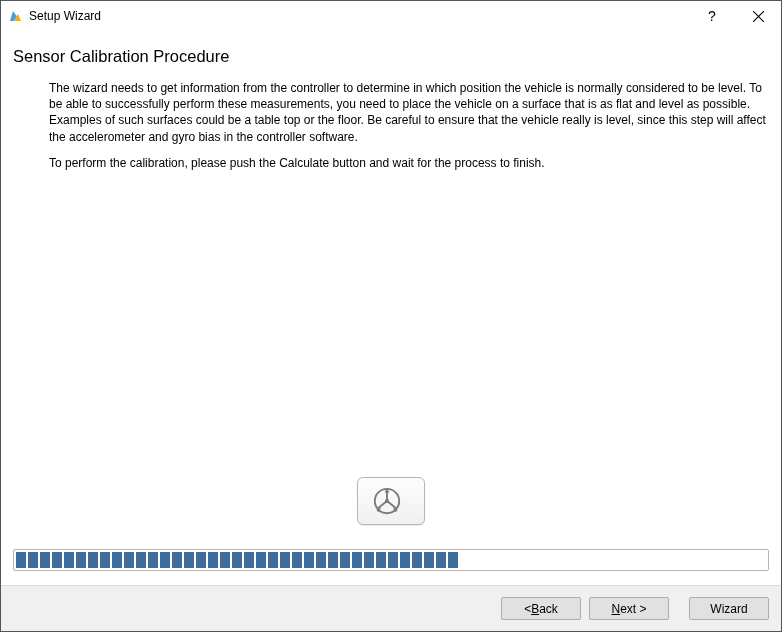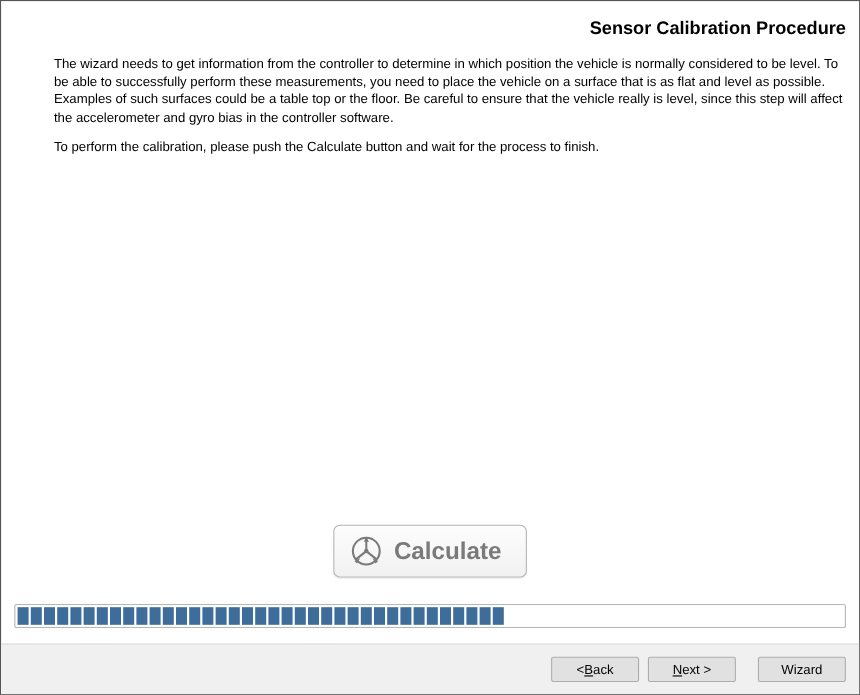--- a/index.html
+++ b/index.html
@@ -46,23 +46,23 @@
   }
   .titlebar .tb-btn.help { font-size: 14px; font-weight: 400; }
   .titlebar .tb-btn.close svg { width: 11px; height: 11px; }
   .content {
     flex: 1;
     padding: 8px 12px 0 12px;
     display: flex;
     flex-direction: column;
   }
   .page-title {
-    text-align: right;
+    text-align: left;
     font-size: 16.5px;
-    font-weight: 700;
+    font-weight: 400;
     color: #000;
     margin: 8px 0 14px 0;
   }
   .body-text {
     font-size: 12px;
     line-height: 1.35;
     color: #000;
     margin-bottom: 10px;
     margin-left: 36px;
   }
@@ -138,41 +138,57 @@
     cursor: default;
   }
   .footer .btn .ul { text-decoration: underline; }
   .footer .gap { width: 4px; }
 </style>
 </head>
 <body>
 
 <div class="window">
 
+  <div class="titlebar">
+    <span class="appicon">
+      <svg viewBox="0 0 16 16">
+        <polygon points="3,13 13,13 6,3" fill="#3aa0e0"></polygon>
+        <polygon points="6,13 14,13 11,6" fill="#f5a623"></polygon>
+      </svg>
+    </span>
+    <span class="title">Setup Wizard</span>
+    <span class="spacer"></span>
+    <span class="tb-btn help">?</span>
+    <span class="tb-btn close">
+      <svg viewBox="0 0 10 10">
+          <line x1="0" y1="0" x2="10" y2="10" stroke="#000" stroke-width="1"></line>
+          <line x1="10" y1="0" x2="0" y2="10" stroke="#000" stroke-width="1"></line>
+        </svg>
+    </span>
+  </div>
 
   <div class="content">
     <div class="page-title">Sensor Calibration Procedure</div>
     <div class="body-text">The wizard needs to get information from the controller to determine in which position the vehicle is normally considered to be level. To be able to successfully perform these measurements, you need to place the vehicle on a surface that is as flat and level as possible. Examples of such surfaces could be a table top or the floor. Be careful to ensure that the vehicle really is level, since this step will affect the accelerometer and gyro bias in the controller software.</div>
     <div class="body-text">To perform the calibration, please push the Calculate button and wait for the process to finish.</div>
 
     <div class="calc-area">
       <div class="calc-button">
         <span class="calc-icon">
           <svg viewBox="0 0 32 32">
             <circle cx="16" cy="16" r="13" fill="none" stroke="#7a7a7a" stroke-width="2"></circle>
             <line x1="16" y1="16" x2="16" y2="4" stroke="#7a7a7a" stroke-width="2"></line>
             <line x1="16" y1="16" x2="6" y2="24" stroke="#7a7a7a" stroke-width="2"></line>
             <line x1="16" y1="16" x2="26" y2="24" stroke="#7a7a7a" stroke-width="2"></line>
             <polygon points="16,2 13.5,7 18.5,7" fill="#7a7a7a"></polygon>
             <polygon points="4.5,25.5 10,23 7,28" fill="#7a7a7a"></polygon>
             <polygon points="27.5,25.5 25,28 22,23" fill="#7a7a7a"></polygon>
             <circle cx="16" cy="16" r="2.2" fill="#7a7a7a"></circle>
           </svg>
         </span>
-        <span class="calc-label">Calculate</span>
       </div>
     </div>
 
     <div class="progress" id="progress-bar">
         <div class="chunk"></div>
         <div class="chunk"></div>
         <div class="chunk"></div>
         <div class="chunk"></div>
         <div class="chunk"></div>
         <div class="chunk"></div>

